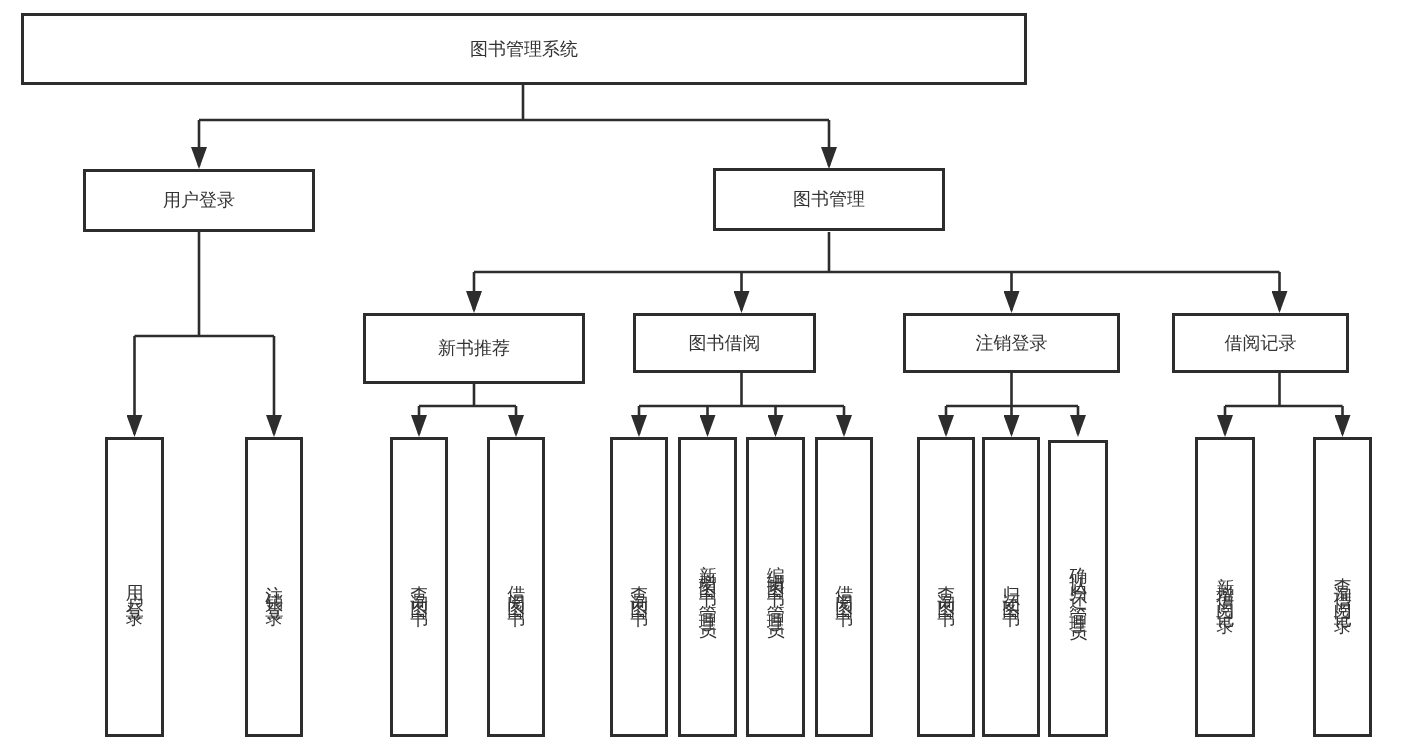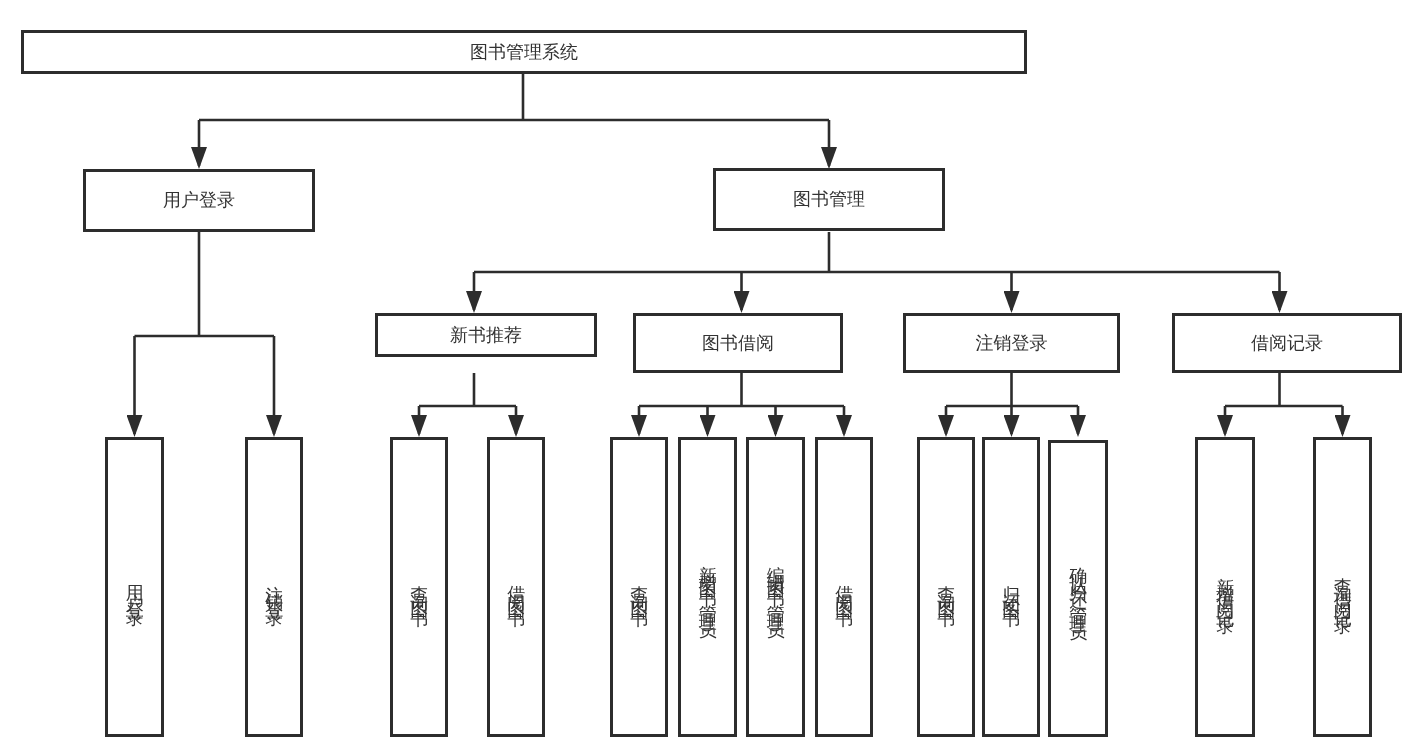--- a/index.html
+++ b/index.html
@@ -88,41 +88,41 @@
     <line x1="707.5" y1="406" x2="707.5" y2="434" marker-end="url(#arw)"></line>
     <line x1="775.5" y1="406" x2="775.5" y2="434" marker-end="url(#arw)"></line>
     <line x1="844" y1="406" x2="844" y2="434" marker-end="url(#arw)"></line>
     <line x1="946" y1="406" x2="946" y2="434" marker-end="url(#arw)"></line>
     <line x1="1011.5" y1="406" x2="1011.5" y2="434" marker-end="url(#arw)"></line>
     <line x1="1078" y1="406" x2="1078" y2="434" marker-end="url(#arw)"></line>
     <line x1="1225" y1="406" x2="1225" y2="434" marker-end="url(#arw)"></line>
     <line x1="1342.5" y1="406" x2="1342.5" y2="434" marker-end="url(#arw)"></line>
   </svg>
 
-  <div class="node" style="left:21px;top:30px;width:1006px;height:44px">
+  <div class="node" style="left:21px;top:13px;width:1006px;height:72px">
     <span>图书管理系统</span>
   </div>
 
   <div class="node" style="left:83px;top:169px;width:232px;height:63px">
     <span>用户登录</span>
   </div>
   <div class="node" style="left:713px;top:168px;width:232px;height:63px">
     <span>图书管理</span>
   </div>
 
-  <div class="node" style="left:375px;top:313px;width:222px;height:44px">
+  <div class="node" style="left:363px;top:313px;width:222px;height:71px">
     <span>新书推荐</span>
   </div>
-  <div class="node" style="left:633px;top:313px;width:210px;height:60px">
+  <div class="node" style="left:633px;top:313px;width:183px;height:60px">
     <span>图书借阅</span>
   </div>
   <div class="node" style="left:903px;top:313px;width:217px;height:60px">
     <span>注销登录</span>
   </div>
-  <div class="node" style="left:1172px;top:313px;width:230px;height:60px">
+  <div class="node" style="left:1172px;top:313px;width:177px;height:60px">
     <span>借阅记录</span>
   </div>
 
   <div class="node v" style="left:105px;top:437px;width:59px;height:300px">
     <span>用户登录</span>
   </div>
   <div class="node v" style="left:245px;top:437px;width:58px;height:300px">
     <span>注销登录</span>
   </div>
 

